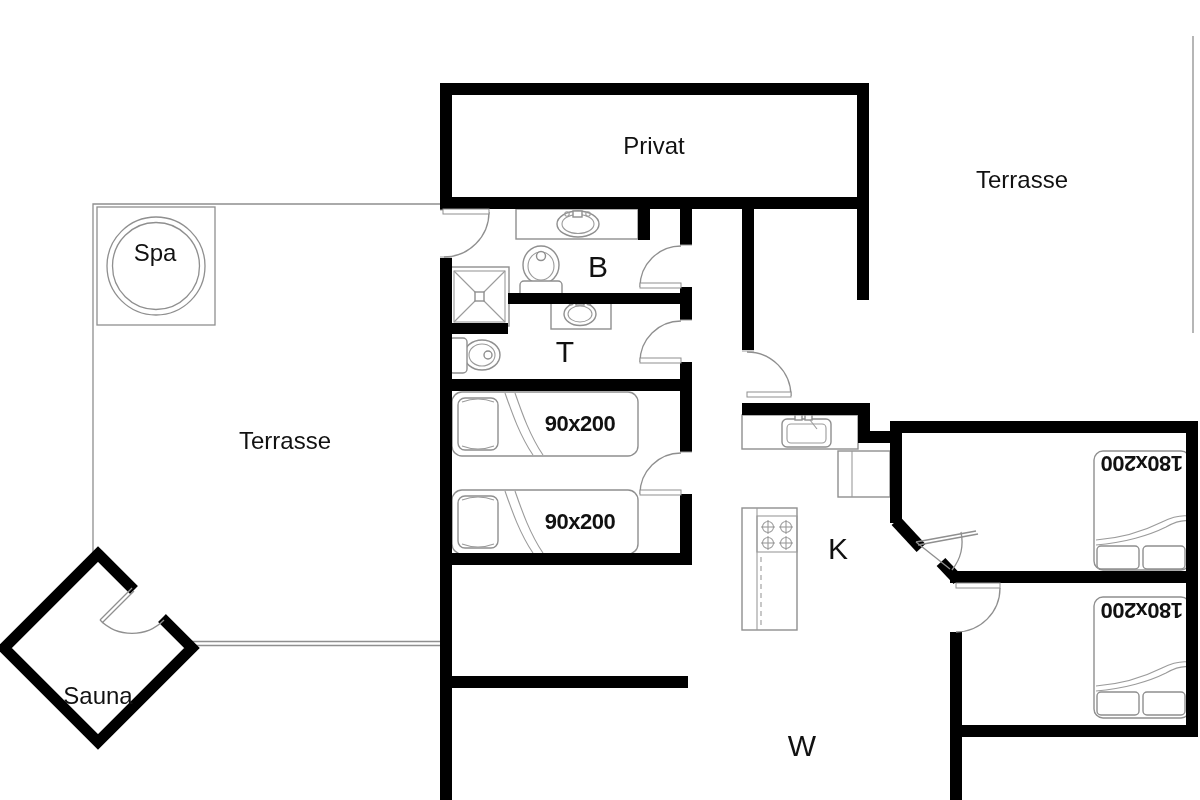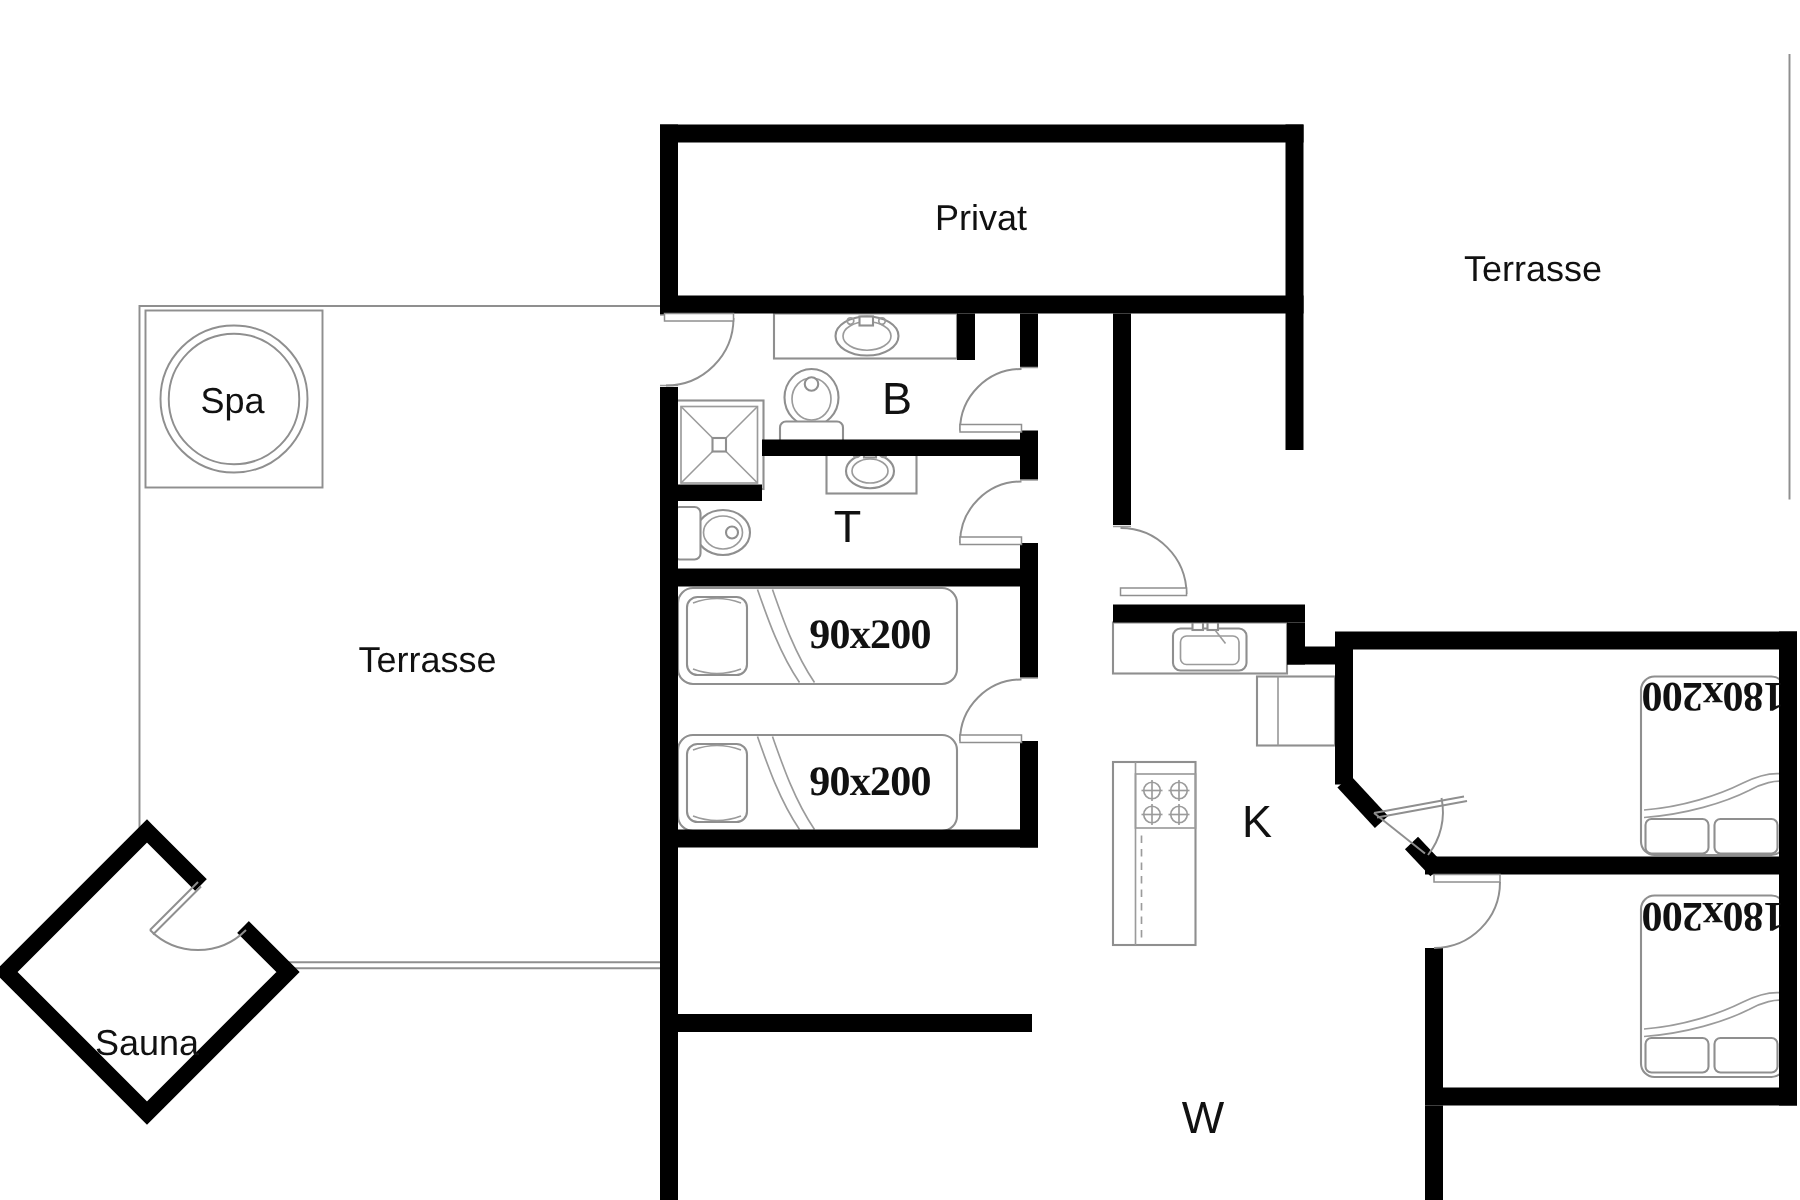--- a/index.html
+++ b/index.html
@@ -7,21 +7,21 @@
     position:relative;width:1200px;height:800px;background:#fff;
     overflow:hidden;font-family:"Liberation Sans",sans-serif;
   }
   .plan svg{position:absolute;left:0;top:0;}
   .lbl{
     position:absolute;transform:translate(-50%,-50%);
     font-size:24px;color:#111;white-space:nowrap;
     font-family:"Liberation Sans",sans-serif;
   }
   .lbl.letter{font-size:30px;}
-  .lbl.bed{font-weight:bold;font-size:28px;letter-spacing:-0.5px;font-family:Liberation Serif, serif;}
+  .lbl.bed{font-weight:bold;font-size:22px;letter-spacing:-0.5px;}
   .lbl.flip{transform:translate(-50%,-50%) rotate(180deg);}
   
   .wall{fill:#000;stroke:none;}
   .dwall{stroke:#000;stroke-width:12;fill:none;}
   .thin{stroke:#8f8f8f;stroke-width:1.3;fill:none;}
   .fix{stroke:#8f8f8f;stroke-width:1.4;fill:#fff;}
   .fixl{stroke:#9b9b9b;stroke-width:1.1;fill:none;}
   .door{stroke:#8f8f8f;stroke-width:1.3;fill:none;}
   .leaf{stroke:#8f8f8f;stroke-width:1;fill:#fff;}
   .gap{stroke:#fff;stroke-width:14;fill:none;}
@@ -232,21 +232,21 @@
     <g>
       <path class="door" d="M 1000,588 A 44,44 0 0 1 956,632"></path>
       <rect class="leaf" x="956" y="583" width="44" height="5"></rect>
     </g>
   </g>
 </svg>
 
   <div class="lbl" style="left:654px;top:146px">Privat</div>
   <div class="lbl" style="left:1022px;top:180px">Terrasse</div>
   <div class="lbl" style="left:285px;top:441px">Terrasse</div>
-  <div class="lbl" style="left:155px;top:268px">Spa</div>
+  <div class="lbl" style="left:155px;top:253px">Spa</div>
   <div class="lbl" style="left:98px;top:696px">Sauna</div>
   <div class="lbl letter" style="left:598px;top:267px">B</div>
   <div class="lbl letter" style="left:565px;top:352px">T</div>
   <div class="lbl letter" style="left:838px;top:549px">K</div>
   <div class="lbl letter" style="left:802px;top:746px">W</div>
 
   <div class="lbl bed" style="left:580px;top:424px">90x200</div>
   <div class="lbl bed" style="left:580px;top:522px">90x200</div>
   <div class="lbl bed flip" style="left:1142px;top:463px">180x200</div>
   <div class="lbl bed flip" style="left:1142px;top:610px">180x200</div>

